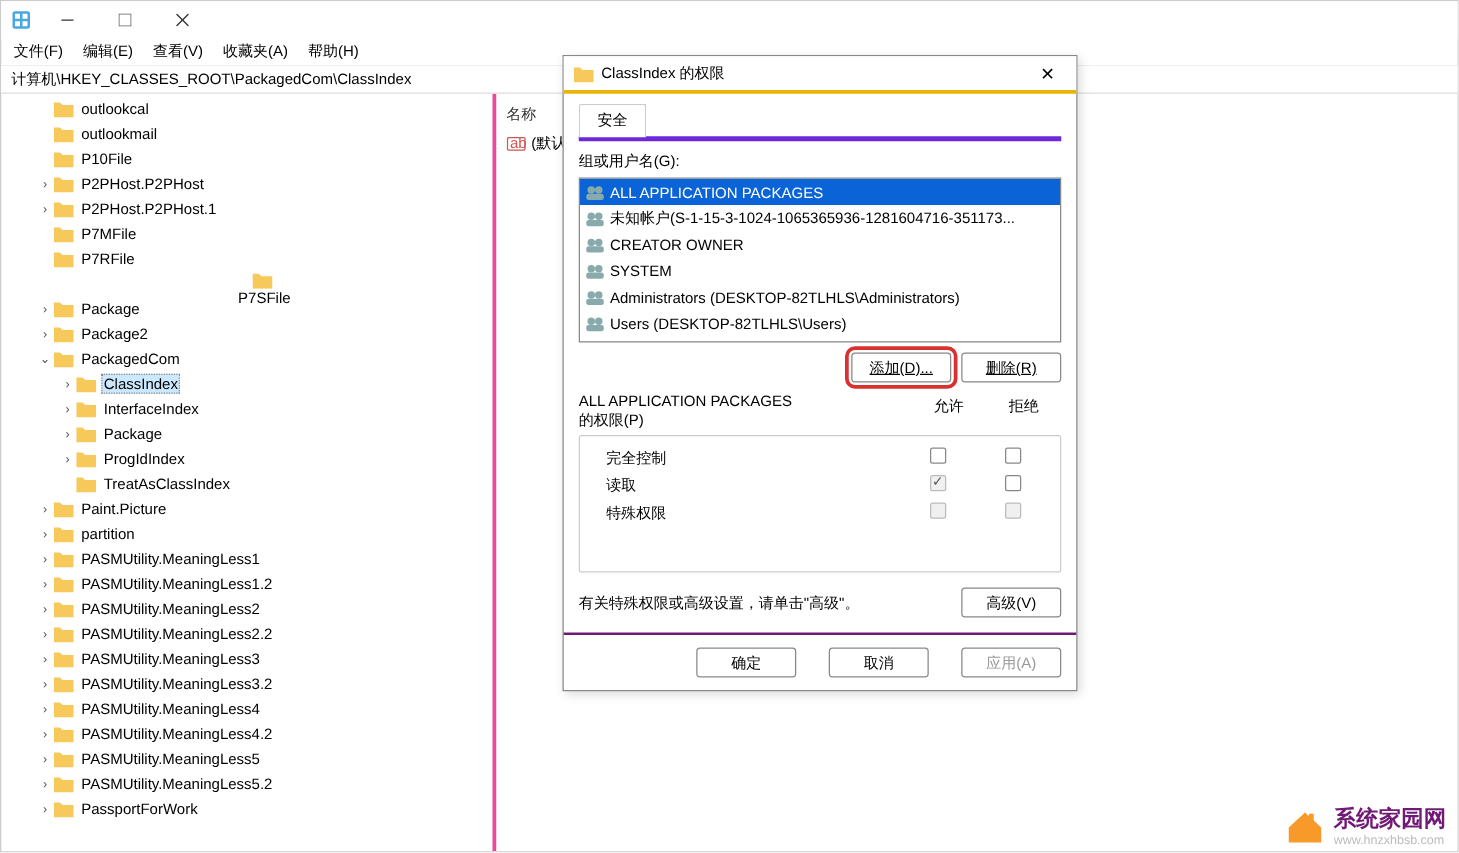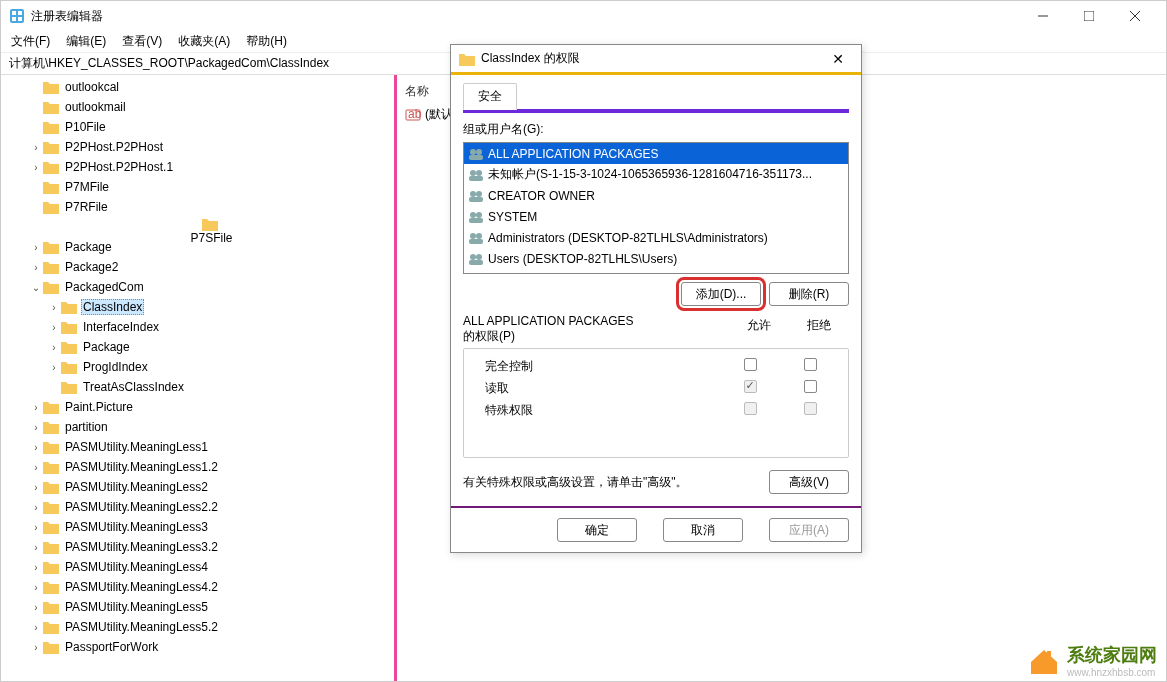--- a/index.html
+++ b/index.html
@@ -42,21 +42,21 @@
 
 .tab-strip { display: flex; border-bottom: 4px solid #6d28d9; margin-bottom: 8px; }
 .tab { padding: 4px 14px; border: 1px solid #ccc; border-bottom: 1px solid #fff; background: #fff; margin-bottom: -1px; border-radius: 2px 2px 0 0; }
 
 .group-label { margin: 8px 0 4px; }
 .listbox { border: 1px solid #888; height: 132px; overflow: hidden; }
 .listbox-row { display: flex; align-items: center; height: 21px; padding: 0 4px; gap: 4px; }
 .listbox-row.selected { background: #0a64d8; color: #fff; }
 .principal-icon { width: 16px; height: 16px; flex-shrink: 0; }
 
-.dlg-btn-row { display: flex; justify-content: flex-end; gap: 8px; margin-top: 8px; }
+.dlg-btn-row { display: flex; justify-content: flex-end; gap: 8px; margin-top: 8px; text-decoration: underline; }
 .dlg-btn { min-width: 80px; height: 24px; border: 1px solid #888; background: #fff; border-radius: 3px; display: inline-flex; align-items: center; justify-content: center; }
 .dlg-btn.highlight-border { outline: 3px solid #d93030; outline-offset: 2px; }
 .dlg-btn.disabled { color: #999; }
 
 .perm-section { margin-top: 8px; }
 .perm-header { display: flex; }
 .perm-header .ph-name { flex: 1; }
 .perm-header .ph-col { width: 60px; text-align: center; }
 .perm-box { border: 1px solid #ccc; border-radius: 2px; margin-top: 4px; padding: 6px 8px; }
 .perm-row { display: flex; align-items: center; height: 22px; }
@@ -66,21 +66,21 @@
 .chk.checked::after { content: "✓"; position: absolute; top: -2px; left: 1px; font-size: 11px; color: #555; }
 .chk.disabled { background: #f0f0f0; border-color: #bbb; }
 
 .adv-row { display: flex; align-items: center; margin-top: 12px; gap: 8px; }
 .adv-row .adv-text { flex: 1; }
 
 .dialog-footer { display: flex; justify-content: flex-end; gap: 26px; padding: 10px 12px; border-top: 2px solid #701a75; }
 
 
 .watermark { position: absolute; right: 10px; bottom: 4px; display: flex; align-items: center; gap: 6px; }
-.watermark .wm-text { font-size: 18px; color: #4d7c0f; font-weight: bold;}
+.watermark .wm-text { font-size: 18px; color: #701a75; font-weight: bold;}
 .watermark .wm-sub { font-size: 10px; color: #bbb; display:block;}
 
 
 .tree-panel::-webkit-scrollbar { width: 16px; }
 .tree-panel::-webkit-scrollbar-thumb { background: #ccc; }
 
 
 svg { display: block; }
 </style>
 </head>
@@ -90,21 +90,20 @@
   <div class="titlebar">
     <span class="app-icon">
       <svg width="16" height="16">
           <rect x="1" y="1" width="14" height="14" fill="#4aa8e0" rx="2"></rect>
           <rect x="3" y="3" width="4" height="4" fill="#fff"></rect>
           <rect x="9" y="3" width="4" height="4" fill="#fff"></rect>
           <rect x="3" y="9" width="4" height="4" fill="#fff"></rect>
           <rect x="9" y="9" width="4" height="4" fill="#fff"></rect>
         </svg>
     </span>
-    <span class="title">注册表编辑器</span>
     <div class="win-controls">
       <div class="win-btn">
           <svg width="10" height="10">
             <line x1="0" y1="5" x2="10" y2="5" stroke="#333"></line>
           </svg>
         </div>
       <div class="win-btn">
           <svg width="10" height="10">
             <rect x="0" y="0" width="10" height="10" fill="none" stroke="#333"></rect>
           </svg>

